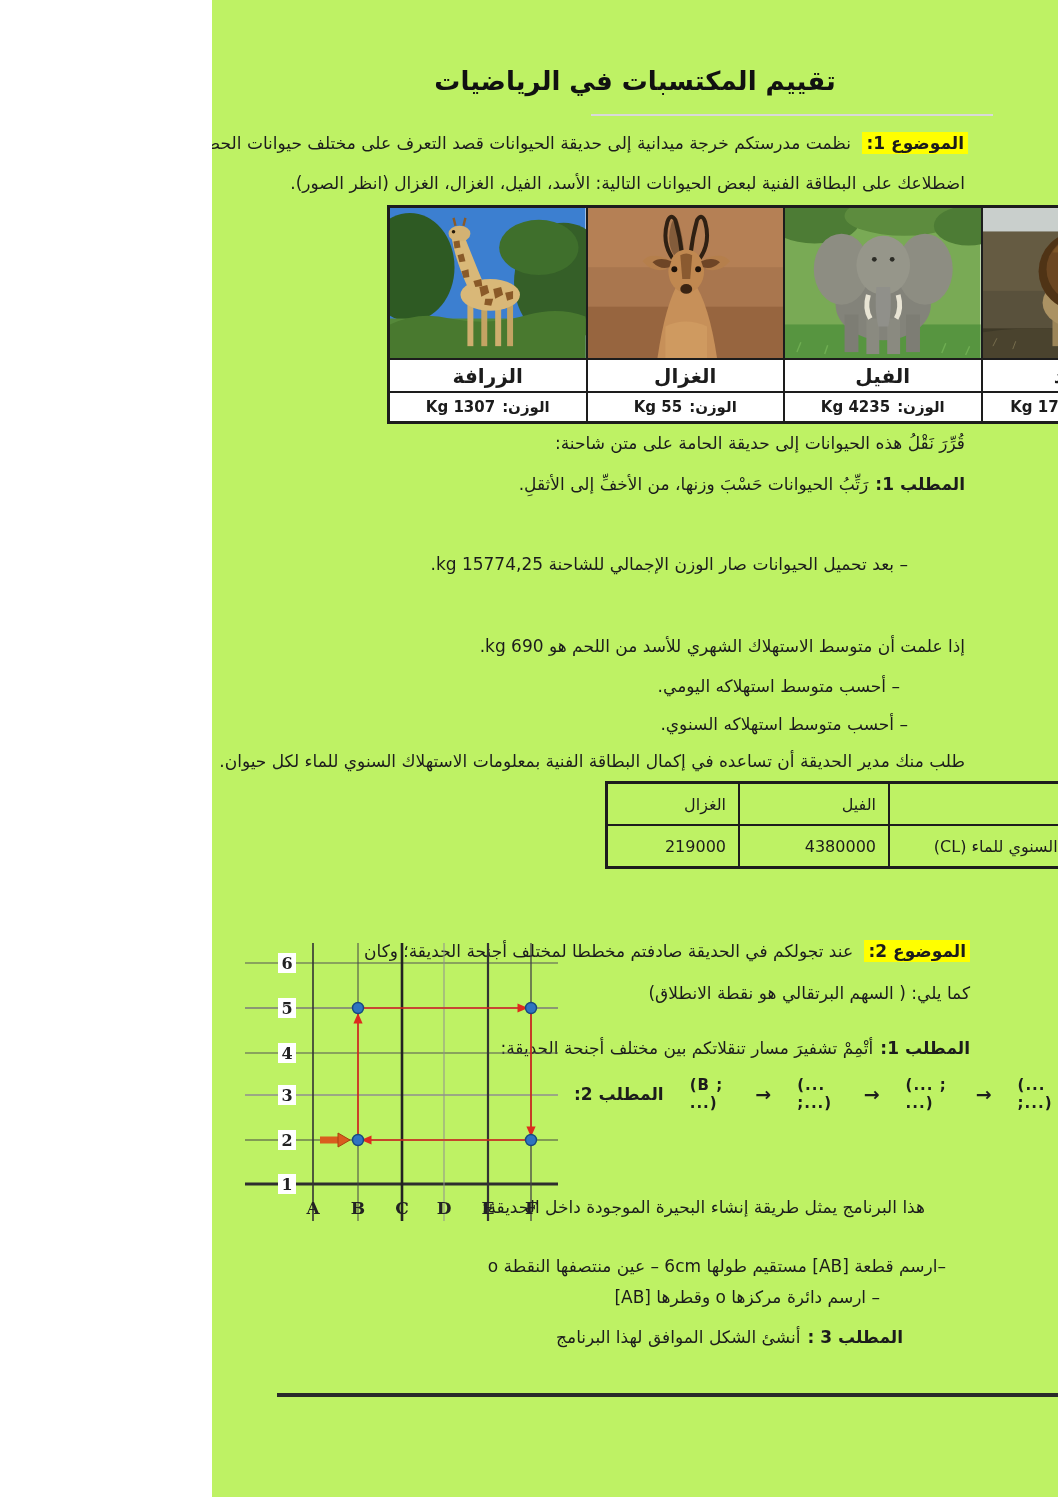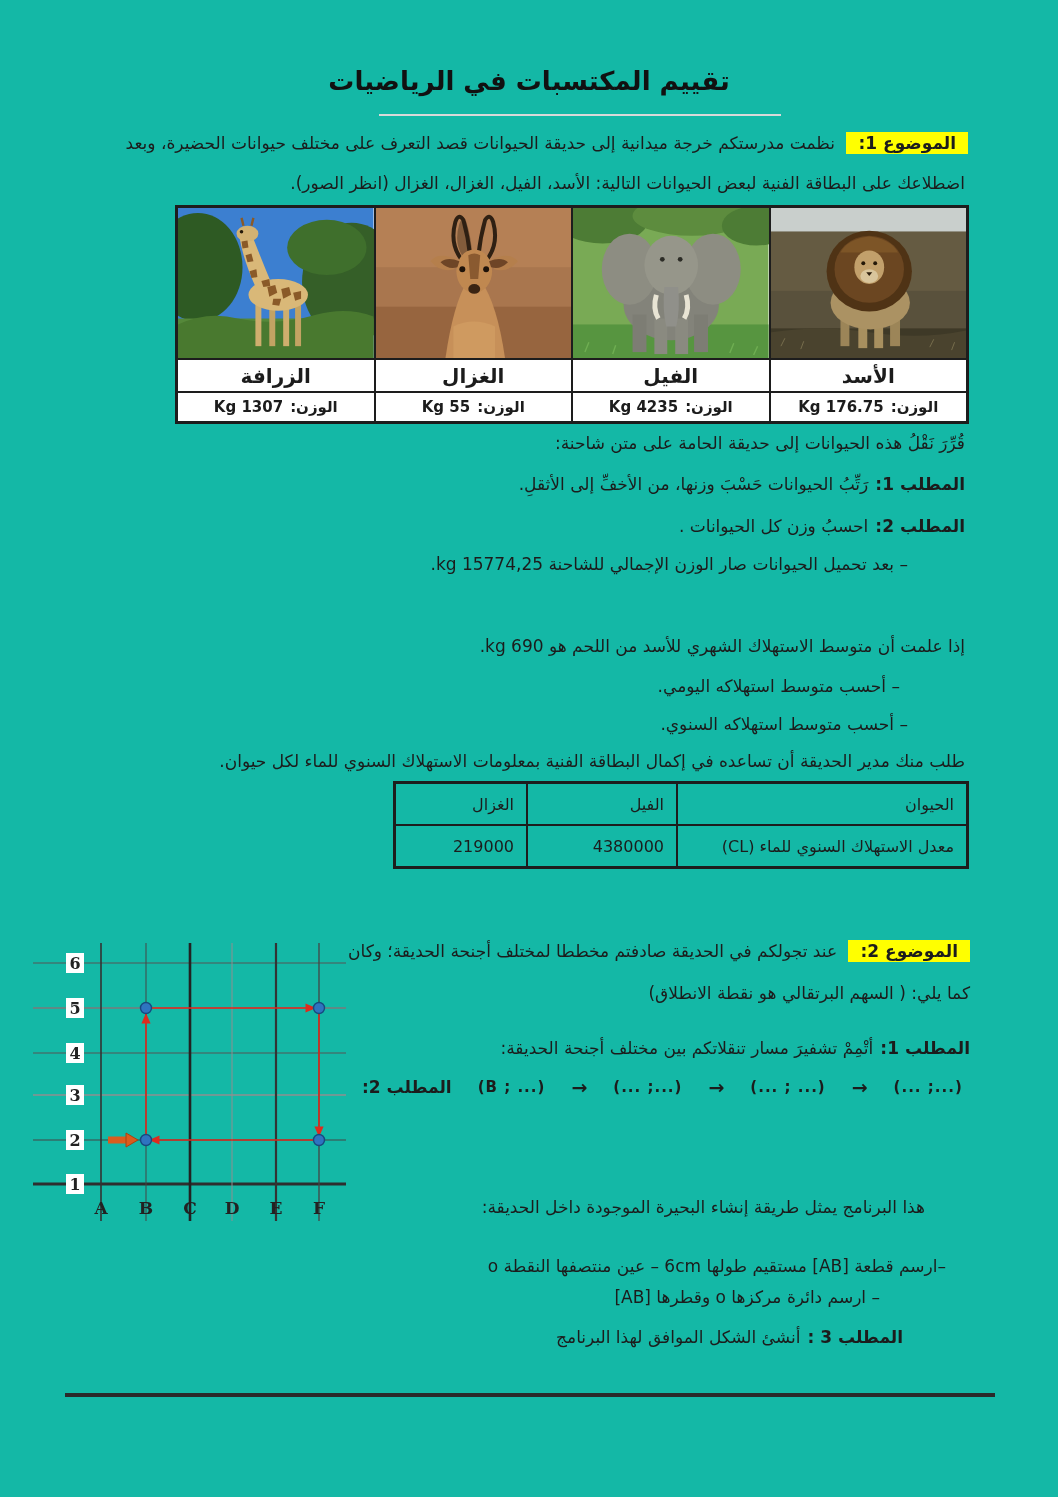--- a/index.html
+++ b/index.html
@@ -1,29 +1,29 @@
 <!DOCTYPE html>
 <html lang="ar" dir="rtl"><head>
 <meta charset="utf-8">
 <style>
   html,body{margin:0;padding:0;background:#ffffff;}
   .page{
-    position:relative;width:1058px;height:1497px;background:#14b8a6;
+    position:relative;width:846px;height:1497px;background:#bef264;
     font-family:"DejaVu Sans",sans-serif;color:#1c1c1c;overflow:hidden;
     direction:rtl;
   }
   .abs{position:absolute;}
   .title{
     width:100%;text-align:center;font-size:26px;font-weight:bold;
     letter-spacing:0.5px;color:#111;
   }
   .title-rule{height:2px;background:#d9d9d9;}
   .line{font-size:17px;white-space:nowrap;line-height:30px;}
   .mlabel{font-weight:bold;margin-left:7px;}
-  .hl{background:#ffff00;font-weight:bold;padding:1px 12px;margin-left:6px;}
+  .hl{background:#ffff00;font-weight:bold;padding:1px 4px;margin-left:6px;}
   
   .animal-table{
     display:grid;grid-template-columns:repeat(4,1fr);
     grid-template-rows:152px 33px 30px;
     border:2px solid #1d1d1d;direction:rtl;background:#fff;
   }
   .animal-table > div{border:1px solid #1d1d1d;overflow:hidden;}
   .photo-cell{padding:0;line-height:0;}
   .photo-cell svg{display:block;width:100%;height:100%;}
   .name-cell{display:flex;align-items:center;justify-content:center;
@@ -197,23 +197,20 @@
       <span>1307 Kg</span>
     </div>
   </div>
 
   <div class="abs line" style="top:428px;right:93px;">قُرِّرَ نَقْلُ هذه الحيوانات إلى حديقة الحامة على متن شاحنة:</div>
 
   <div class="abs line" style="top:469px;right:93px;">
     <b class="mlabel">المطلب 1:</b><span>رَتِّبُ الحيوانات حَسْبَ وزنها، من الأخفِّ إلى الأثقلِ.</span>
   </div>
 
-  <div class="abs line" style="top:511px;right:93px;">
-    <b class="mlabel">المطلب 2:</b><span>احسبُ وزن كل الحيوانات .</span>
-  </div>
 
   <div class="abs line" style="top:549px;right:150px;">– بعد تحميل الحيوانات صار الوزن الإجمالي للشاحنة 15774,25 kg.</div>
 
 
   <div class="abs line" style="top:631px;right:93px;">إذا علمت أن متوسط الاستهلاك الشهري للأسد من اللحم هو 690 kg.</div>
   <div class="abs line" style="top:671px;right:158px;">–  أحسب متوسط استهلاكه اليومي.</div>
   <div class="abs line" style="top:709px;right:150px;">– أحسب متوسط استهلاكه السنوي.</div>
   <div class="abs line" style="top:746px;right:93px;">طلب منك مدير الحديقة أن تساعده في إكمال البطاقة الفنية بمعلومات الاستهلاك السنوي للماء لكل حيوان.</div>
 
   <div class="abs water-table" style="top:781px;left:393px;width:572px;">

